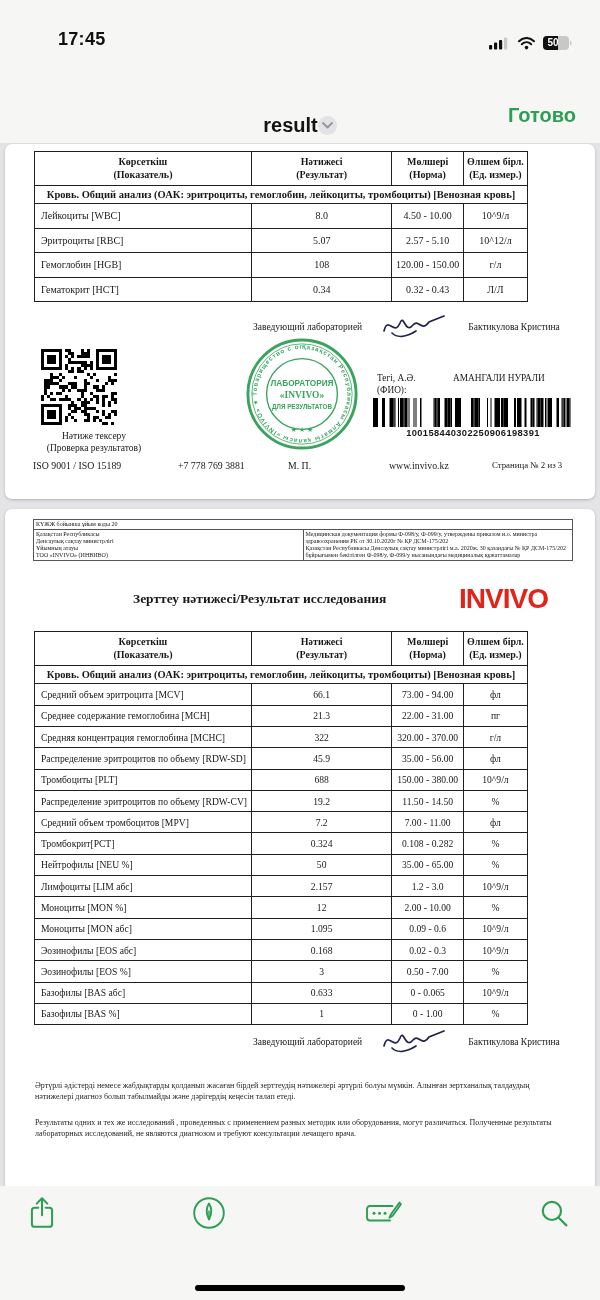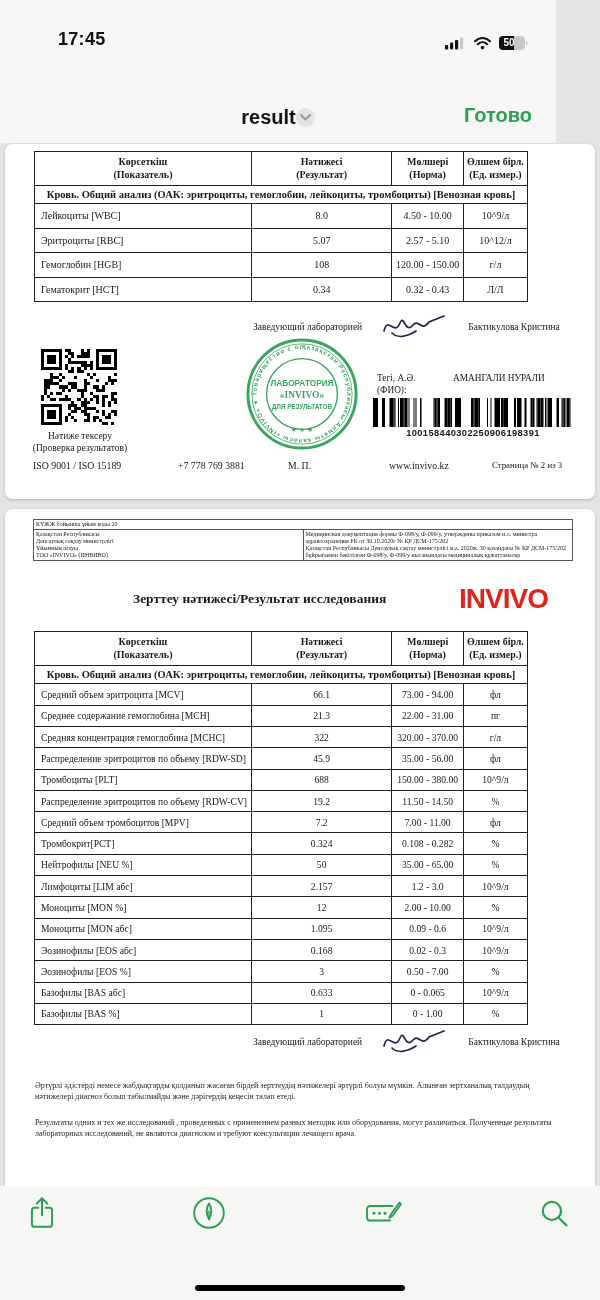--- a/index.html
+++ b/index.html
@@ -1,27 +1,27 @@
 <!DOCTYPE html>
 <html><head>
 <meta charset="utf-8">
 <style>
   html,body{margin:0;padding:0;width:600px;height:1300px;overflow:hidden;
     font-family:"Liberation Sans","DejaVu Sans",sans-serif;background:#e4e4e6;}
   .screen{position:relative;width:600px;height:1300px;}
 
   
-  .top-chrome{position:absolute;top:0;left:0;width:556px;height:143px;background:#f6f6f4;}
+  .top-chrome{position:absolute;top:0;left:0;width:600px;height:143px;background:#f6f6f4;}
   .statusbar{height:54px;display:flex;align-items:flex-end;justify-content:space-between;
     padding:0 28px 4px 58px;box-sizing:border-box;}
   .sb-time{font-size:18px;font-weight:700;color:#111;letter-spacing:.3px;}
   .sb-icons{display:flex;align-items:center;gap:7px;}
   .navbar{height:89px;display:flex;align-items:flex-end;box-sizing:border-box;
     padding:0 24px 16px 24px;position:relative;}
-  .nav-title-wrap{position:absolute;left:0;right:0;bottom:14px;display:flex;
+  .nav-title-wrap{position:absolute;left:0;right:0;bottom:6px;display:flex;
     justify-content:center;align-items:center;pointer-events:none;}
   .nav-title{font-size:20px;font-weight:600;color:#141414;}
   .chev-circle{width:19px;height:19px;border-radius:50%;background:#e2e2e7;
     display:flex;align-items:center;justify-content:center;}
   .nav-done{margin-left:auto;font-size:20px;font-weight:600;color:#2e9e55;z-index:2;}
 
   
   .doc-area{position:absolute;top:143px;left:0;width:600px;height:1043px;background:#e4e4e6;}
   .page{position:absolute;left:5px;width:590px;background:#fff;border-radius:7px;
     box-shadow:0 1px 3px rgba(0,0,0,.22);color:#181818;
@@ -43,21 +43,21 @@
 
   
   .sig-row{display:flex;align-items:center;margin-top:11px;margin-left:248px;height:28px;}
   .sig-role{font-size:9.5px;}
   .sig-svg{margin-left:16px;margin-top:-6px;}
   .sig-name{margin-left:16px;font-size:9.5px;}
 
   
   .mid-block{position:relative;height:152px;margin-top:2px;font-size:9.5px;}
   .qr{position:absolute;left:36px;top:6px;width:76px;height:76px;}
-  .qr-cap{position:absolute;left:0px;top:87px;width:150px;text-align:center;line-height:1.3;font-size:9.5px;}
+  .qr-cap{position:absolute;left:0px;top:87px;width:150px;text-align:center;line-height:1.3;font-size:9.5px;padding-left:14px;}
   .iso{position:absolute;left:28px;top:117px;font-size:9.8px;}
   .phone{position:absolute;left:173px;top:117px;font-size:9.8px;}
   .stamp{position:absolute;left:238px;top:-8px;}
   .mp{position:absolute;left:283px;top:117px;font-size:9.8px;}
   .pat-l1{position:absolute;left:372px;top:30px;font-size:9.3px;}
   .pat-l2{position:absolute;left:372px;top:42px;font-size:9.3px;}
   .pat-name{position:absolute;left:448px;top:30px;font-size:9.3px;}
   .bc{position:absolute;left:368px;top:55px;width:200px;height:29px;}
   .bc-num{position:absolute;left:360px;top:85px;width:216px;text-align:center;
     font-family:"Liberation Sans","DejaVu Sans",sans-serif;font-size:9.3px;font-weight:700;letter-spacing:.4px;}

